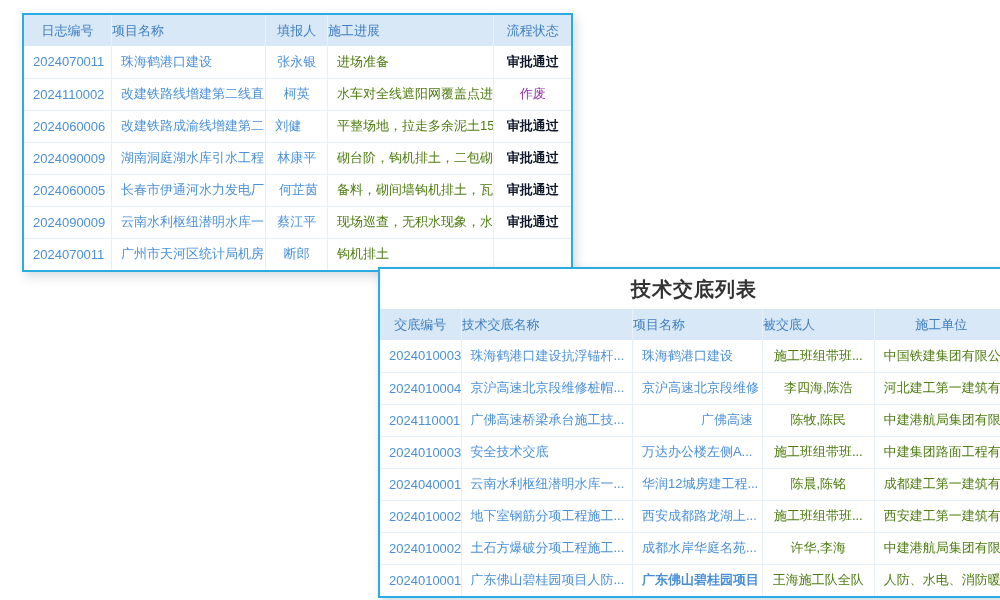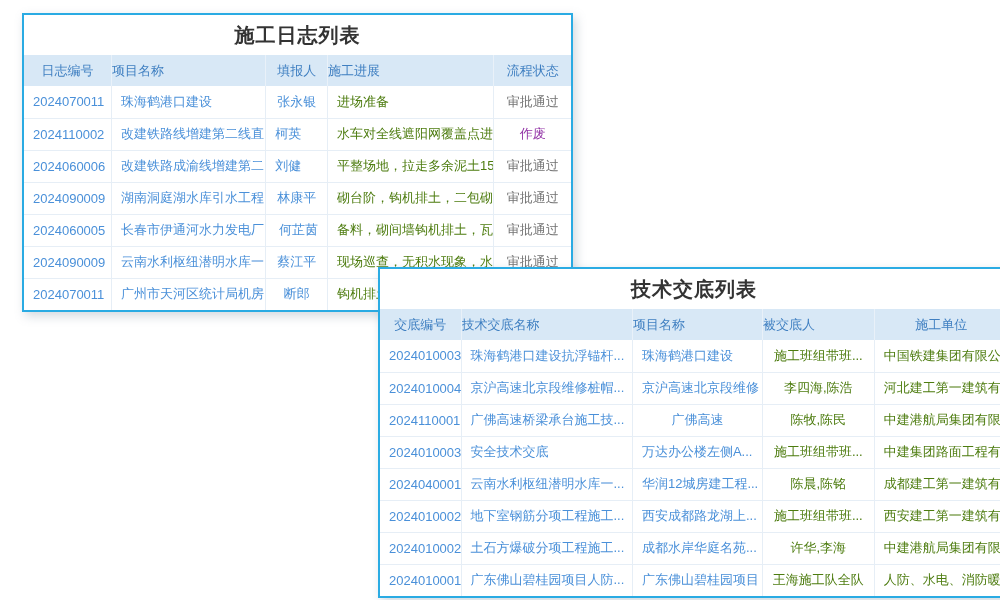--- a/index.html
+++ b/index.html
@@ -42,30 +42,29 @@
     border-top:1px solid #e6eef6;
     border-right:1px solid #e6eef6;
     white-space:nowrap; overflow:hidden;
     padding:0 9px;
   }
   tbody td:last-child { border-right:none; }
   tbody tr:first-child td { border-top:none; }
 
   .cell-link { color:#4a90d9; cursor:pointer; }
   .cell-plain { color:#4d7c0f; }
-  .status-approved { color:#737373; }
+  .status-approved { color:#0f172a;font-weight:bold; }
   .status-void { color:#9233a6; }
 </style>
 </head>
 <body>
 
 <div class="stage">
 
   <section class="card card-log">
-    <div class="card-title">施工日志列表</div>
     <table>
         <colgroup>
           <col style="width: 16%;">
           <col style="width: 28.2%;">
           <col style="width: 11.3%;">
           <col style="width: 30.4%;">
           <col style="width: 14.1%;">
         </colgroup>
         <thead>
           <tr>
@@ -80,21 +79,21 @@
           <tr>
             <td class="cell-link" style="text-align: center;">2024070011</td>
             <td class="cell-link" style="text-align: left;">珠海鹤港口建设</td>
             <td class="cell-link" style="text-align: center;">张永银</td>
             <td class="cell-plain" style="text-align: left;">进场准备</td>
             <td class="status-approved" style="text-align: center;">审批通过</td>
           </tr>
           <tr>
             <td class="cell-link" style="text-align: center;">2024110002</td>
             <td class="cell-link" style="text-align: left;">改建铁路线增建第二线直...</td>
-            <td class="cell-link" style="text-align: left; font-family: Liberation Mono, monospace;">柯英</td>
+            <td class="cell-link" style="text-align: center; font-family: Liberation Mono, monospace;">柯英</td>
             <td class="cell-plain" style="text-align: left;">水车对全线遮阳网覆盖点进...</td>
             <td class="status-void" style="text-align: center;">作废</td>
           </tr>
           <tr>
             <td class="cell-link" style="text-align: center;">2024060006</td>
             <td class="cell-link" style="text-align: left;">改建铁路成渝线增建第二...</td>
             <td class="cell-link" style="">刘健</td>
             <td class="cell-plain" style="text-align: left;">平整场地，拉走多余泥土15...</td>
             <td class="status-approved" style="text-align: center;">审批通过</td>
           </tr>
@@ -160,21 +159,21 @@
           <tr>
             <td class="cell-link" style="text-align: center;">2024010004</td>
             <td class="cell-link" style="text-align: left;">京沪高速北京段维修桩帽...</td>
             <td class="cell-link" style="text-align: left;">京沪高速北京段维修</td>
             <td class="cell-plain" style="text-align: center;">李四海,陈浩</td>
             <td class="cell-plain" style="text-align: center;">河北建工第一建筑有...</td>
           </tr>
           <tr>
             <td class="cell-link" style="text-align: center;">2024110001</td>
             <td class="cell-link" style="text-align: right;">广佛高速桥梁承台施工技...</td>
-            <td class="cell-link" style="text-align: center; font-family: Liberation Serif, serif;">广佛高速</td>
+            <td class="cell-link" style="text-align: right; font-family: Liberation Serif, serif;">广佛高速</td>
             <td class="cell-plain" style="text-align: center;">陈牧,陈民</td>
             <td class="cell-plain" style="text-align: center;">中建港航局集团有限...</td>
           </tr>
           <tr>
             <td class="cell-link" style="text-align: center;">2024010003</td>
             <td class="cell-link" style="text-align: left;">安全技术交底</td>
             <td class="cell-link" style="text-align: left;">万达办公楼左侧A...</td>
             <td class="cell-plain" style="text-align: center;">施工班组带班...</td>
             <td class="cell-plain" style="text-align: center;">中建集团路面工程有...</td>
           </tr>
@@ -195,21 +194,21 @@
           <tr>
             <td class="cell-link" style="text-align: center;">2024010002</td>
             <td class="cell-link" style="text-align: left;">土石方爆破分项工程施工...</td>
             <td class="cell-link" style="text-align: left;">成都水岸华庭名苑...</td>
             <td class="cell-plain" style="text-align: center;">许华,李海</td>
             <td class="cell-plain" style="text-align: center;">中建港航局集团有限...</td>
           </tr>
           <tr>
             <td class="cell-link" style="text-align: center;">2024010001</td>
             <td class="cell-link" style="text-align: left;">广东佛山碧桂园项目人防...</td>
-            <td class="cell-link" style="text-align: right;">广东佛山碧桂园项目</td>
+            <td class="cell-link" style="text-align: right; font-weight: bold;">广东佛山碧桂园项目</td>
             <td class="cell-plain" style="text-align: center;">王海施工队全队</td>
             <td class="cell-plain" style="text-align: center;">人防、水电、消防暖通</td>
           </tr>
         </tbody>
       </table>
   </section>
 
 </div>
 
 </body></html>

